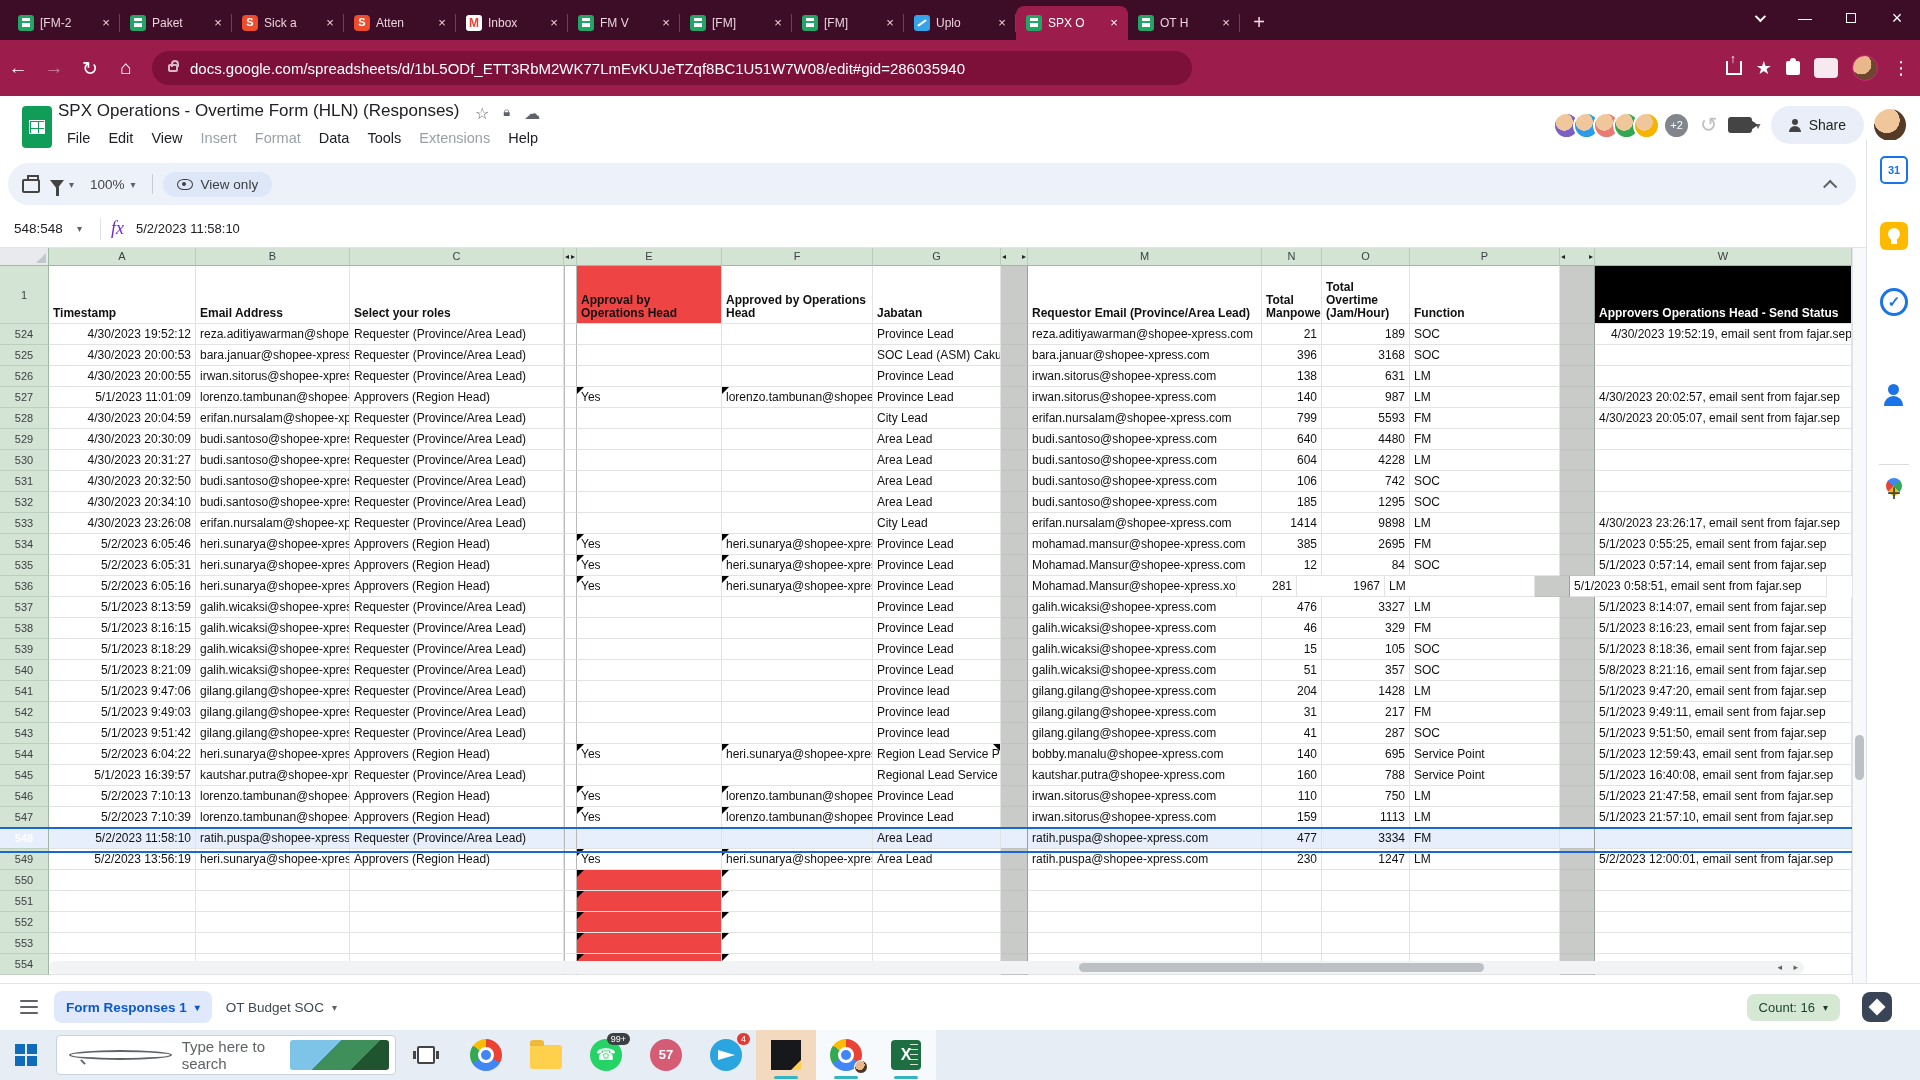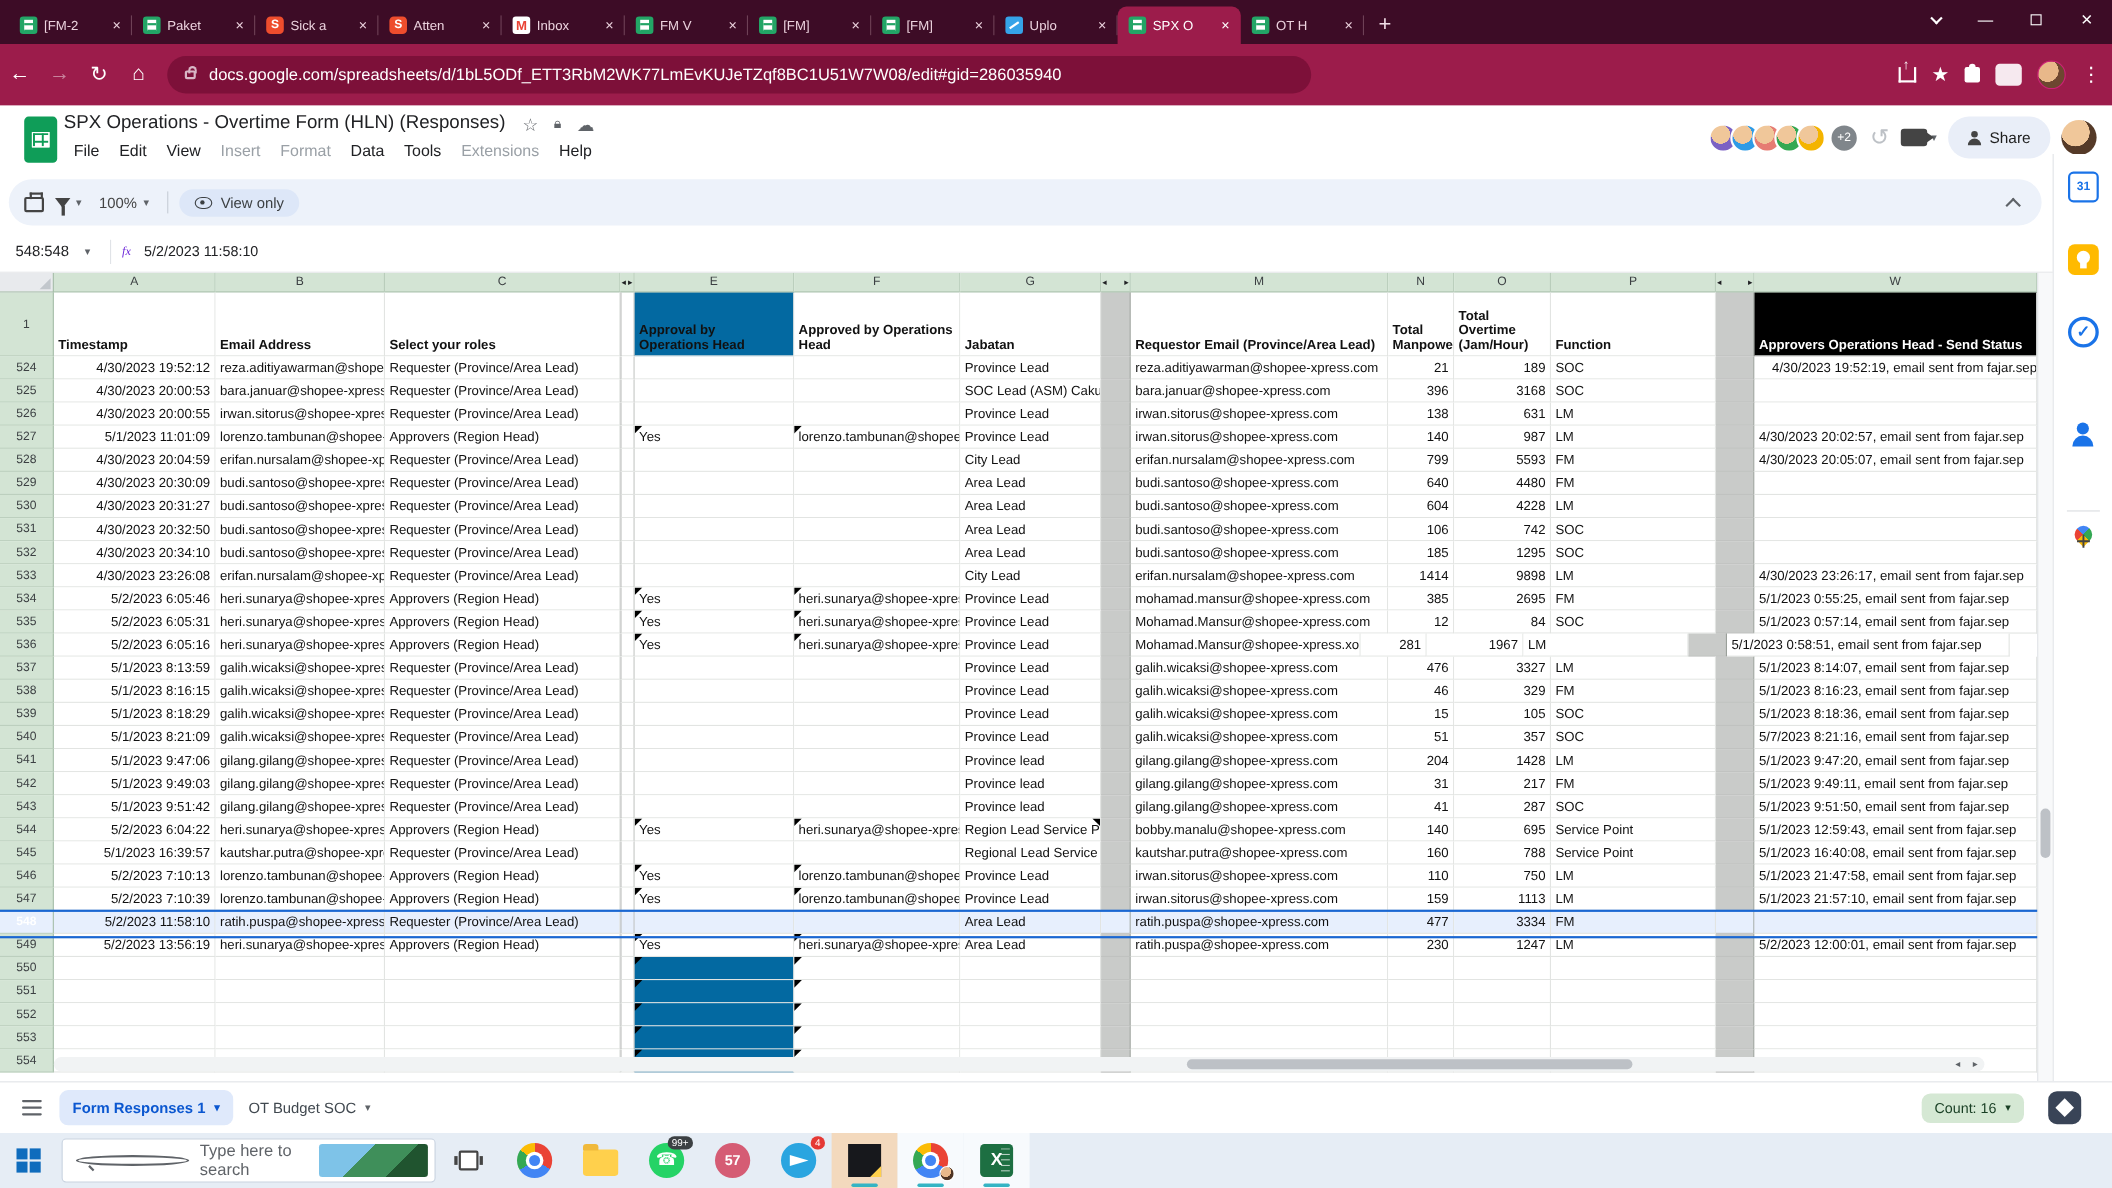--- a/index.html
+++ b/index.html
@@ -87,21 +87,21 @@
   #viewonly { display:flex; align-items:center; gap:8px; background:#dde7f8; border-radius:16px; padding:5px 14px; font-size:13.5px; color:#3c4043; }
   .eye { width:16px; height:11px; border:1.8px solid #3c4043; border-radius:50%/60%; position:relative; }
   .eye::before { content:""; position:absolute; left:4px; top:2px; width:4px; height:4px; border-radius:50%; background:#3c4043; }
   #tb-collapse { position:absolute; right:18px; width:10px; height:10px; border-left:2px solid #5f6368; border-top:2px solid #5f6368; transform:rotate(45deg) translateY(4px); }
 
   
   #fbar { position:absolute; left:0; top:210px; width:1920px; height:38px; background:#fff; display:flex; align-items:center; border-bottom:1px solid #e0e3e7; }
   #namebox { width:90px; padding-left:14px; font-size:13.5px; color:#202124; display:flex; align-items:center; justify-content:space-between; }
   #namebox .caret { margin-right:8px; }
   .fbar-sep { width:1px; height:22px; background:#e0e3e7; margin:0 10px; }
-  #fx { font-style:italic; color:#6d28d9; font-size:11px; font-family:"Liberation Serif", serif; margin-right:12px; }
+  #fx { font-style:italic; color:#6d28d9; font-size:18px; font-family:"Liberation Serif", serif; margin-right:12px; }
   #fvalue { font-size:13px; color:#202124; }
 
   
   #grid { position:absolute; left:0; top:248px; width:1866px; height:735px; background:#fff; overflow:hidden; }
   .row { display:flex; position:relative; }
   .c { flex:none; position:relative; overflow:hidden; white-space:nowrap; font-size:12px; line-height:20px;
        padding:0 4px; border-right:1px solid #e2e4e2; border-bottom:1px solid #e2e4e2; background:#fff; color:#111; }
   .c.r { text-align:right; }
   .hdrL { background:#d3e4d4; text-align:center; color:#3c4043; font-size:11px; line-height:17px; padding:0; border-right:1px solid #b9cdbb; border-bottom:1px solid #9fb8a2; }
   .numc { background:#d3e4d4; text-align:center; color:#3c4043; font-size:11px; border-right:1px solid #9fb8a2; border-bottom:1px solid #bccfbe; line-height:20px; padding:0; }
@@ -110,21 +110,21 @@
   .h1.ye { background:#ffe599; }
   .h1.bk { background:#000; color:#fff; }
   .gapcell { background:#c9cbc9; border-right:1px solid #9aa09a; border-bottom:1px solid #c0c2c0; padding:0; }
   .gapthin { background:#fff; border-left:1px solid #b7bab7; border-right:1px solid #b7bab7; padding:0; }
   .gaphdr { background:#d3e4d4; color:#202124; font-size:8px; display:flex; align-items:center; justify-content:space-between; padding:0 1px; border-bottom:1px solid #9fb8a2; border-right:1px solid #b9cdbb;}
   .triL::before { content:""; position:absolute; left:0; top:0; border-top:7px solid #000; border-right:7px solid transparent; }
   .triR::after { content:""; position:absolute; right:0; top:0; border-top:7px solid #000; border-left:7px solid transparent; }
   .row.sel .c { background:#e7effd; }
   .row.sel::after { content:""; position:absolute; left:0; top:-1px; width:1852px; height:22px;
       border-top:2px solid #1a67d2; border-bottom:2px solid #1a67d2; pointer-events:none; z-index:4; }
-  .c.ye { background:#0369a1; }
+  .c.ye { background:#ef4444; }
   #corner { background:#e8eaed; border-right:1px solid #9fb8a2; border-bottom:1px solid #9fb8a2; position:relative; }
   #corner::after { content:""; position:absolute; right:2px; bottom:2px; border-bottom:10px solid #c2c7cc; border-left:10px solid transparent; }
   #vscroll { position:absolute; right:0; top:0; width:14px; height:735px; background:#f8f9fa; border-left:1px solid #e0e3e7; }
   #vthumb { position:absolute; left:2px; top:487px; width:9px; height:45px; background:#bdc1c6; border-radius:5px; }
   #hscroll { position:absolute; left:49px; top:713px; width:1755px; height:13px; background:#f1f3f4; border-radius:7px; z-index:6; }
   #hthumb { position:absolute; left:1030px; top:2px; width:405px; height:9px; background:#bdc1c6; border-radius:5px; }
   .hs-arrow { position:absolute; top:0; font-size:9px; color:#5f6368; line-height:13px; }
 
   
   #sidepanel { position:absolute; right:0; top:140px; width:54px; height:843px; background:#fff; border-left:1px solid #e0e3e7; }
@@ -695,21 +695,21 @@
           <div class="c gapthin" style="width: 13px; height: 21px;"></div>
           <div class="c" style="width: 145px; height: 21px;"></div>
           <div class="c" style="width: 151px; height: 21px;"></div>
           <div class="c" style="width: 128px; height: 21px;">Province Lead</div>
           <div class="c gapcell" style="width: 27px; height: 21px;"></div>
           <div class="c" style="width: 234px; height: 21px;">galih.wicaksi@shopee-xpress.com</div>
           <div class="c r" style="width: 60px; height: 21px;">51</div>
           <div class="c r" style="width: 88px; height: 21px;">357</div>
           <div class="c" style="width: 150px; height: 21px;">SOC</div>
           <div class="c gapcell" style="width: 35px; height: 21px;"></div>
-          <div class="c" style="width: 257px; height: 21px;">5/7/2023 8:21:16, email sent from fajar.sep</div>
+          <div class="c" style="width: 257px; height: 21px;">5/8/2023 8:21:16, email sent from fajar.sep</div>
         </div>
         <div class="row">
           <div class="c numc" style="width: 49px; height: 21px;">541</div>
           <div class="c r" style="width: 147px; height: 21px;">5/1/2023 9:47:06</div>
           <div class="c" style="width: 154px; height: 21px;">gilang.gilang@shopee-xpress.com</div>
           <div class="c" style="width: 214px; height: 21px;">Requester (Province/Area Lead)</div>
           <div class="c gapthin" style="width: 13px; height: 21px;"></div>
           <div class="c" style="width: 145px; height: 21px;"></div>
           <div class="c" style="width: 151px; height: 21px;"></div>
           <div class="c" style="width: 128px; height: 21px;">Province lead</div>

